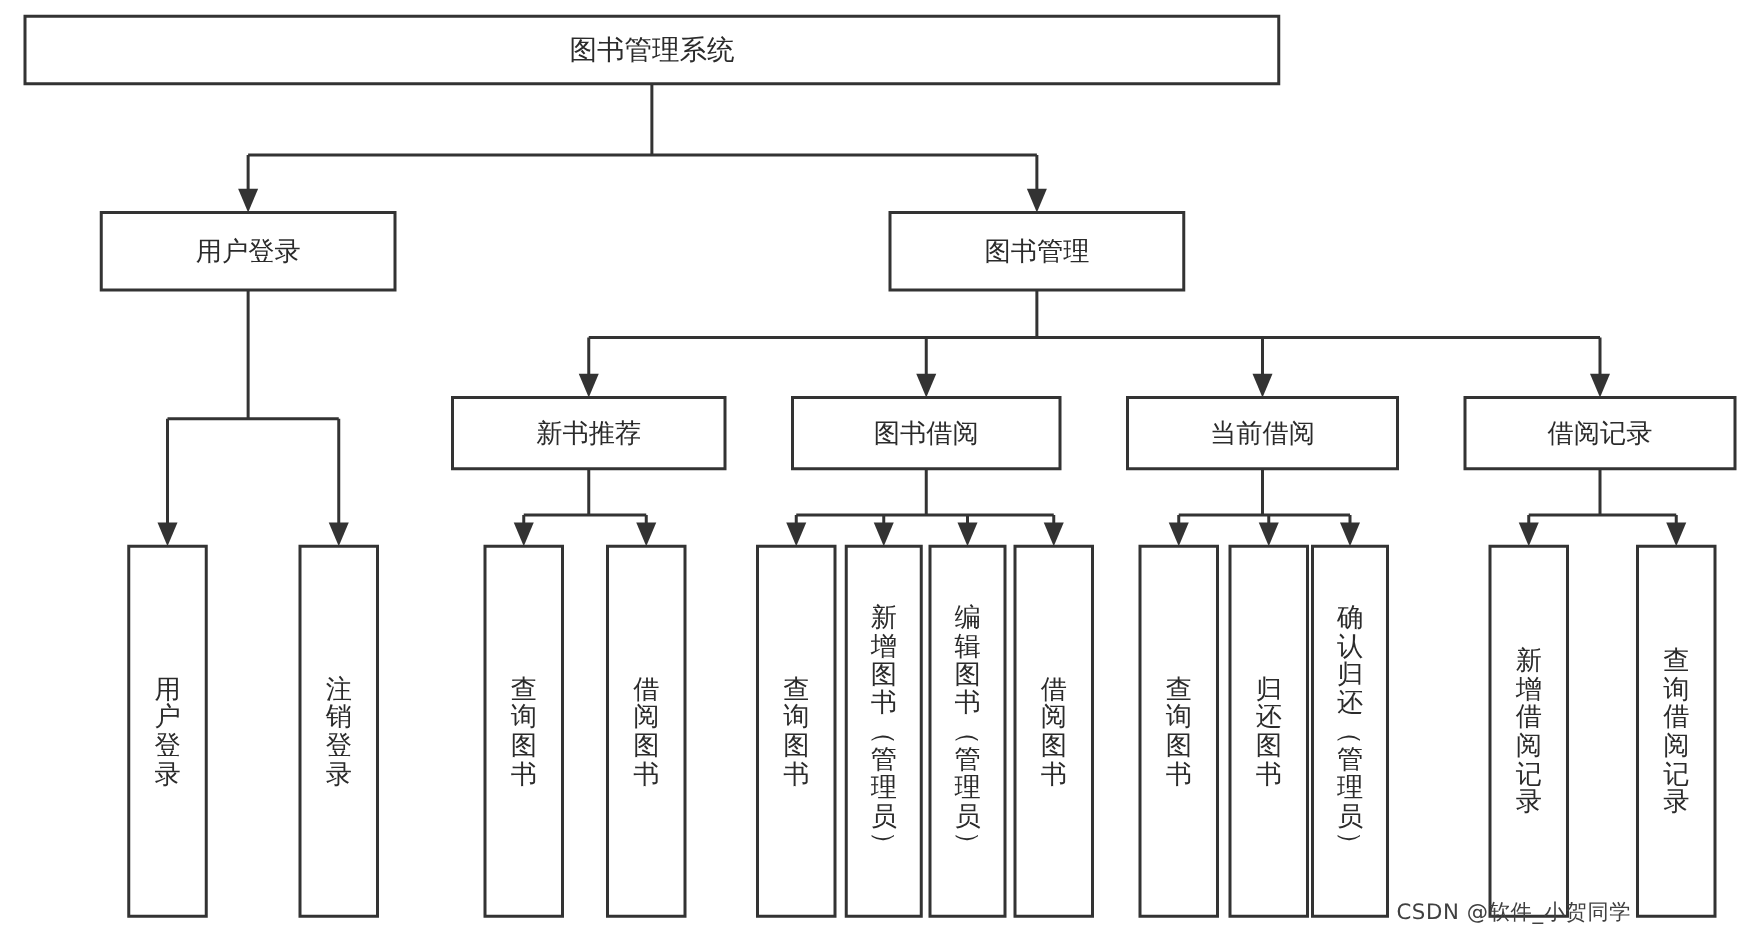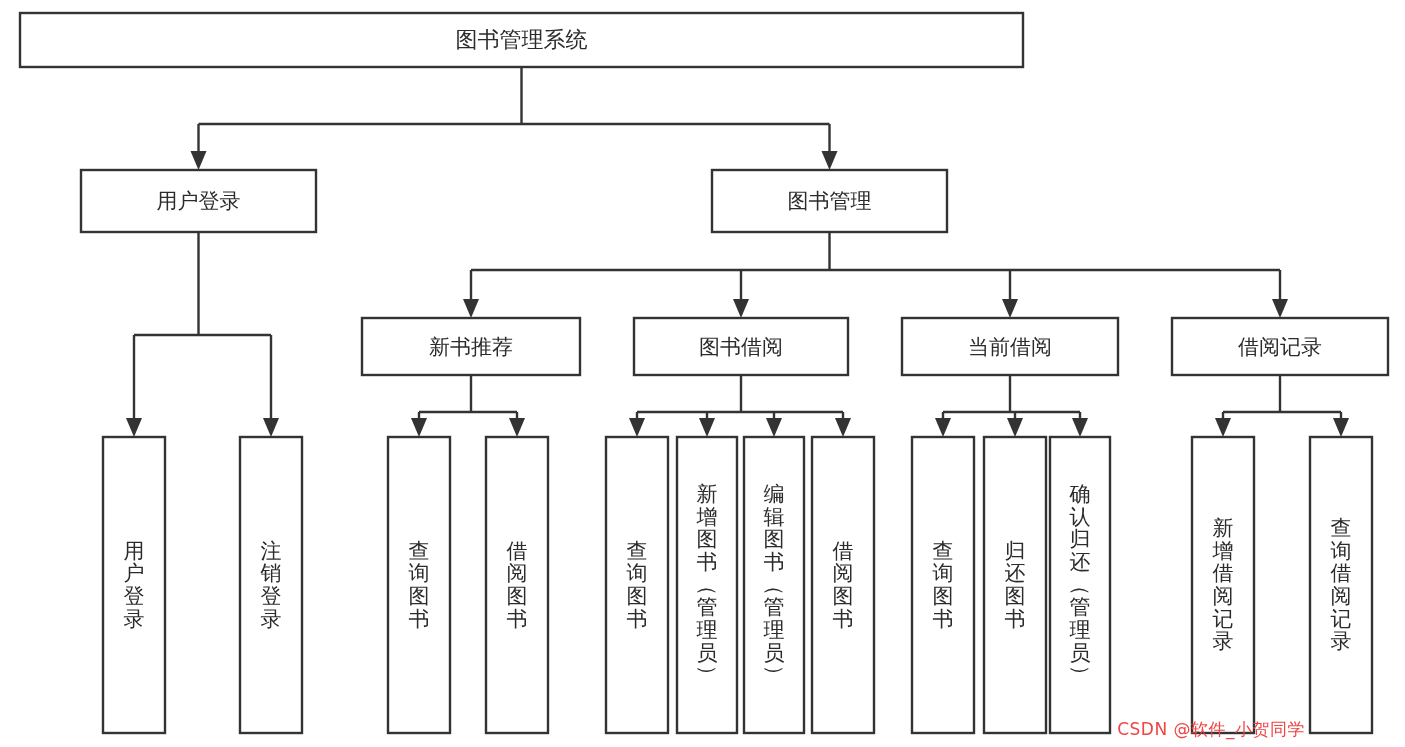--- a/index.html
+++ b/index.html
@@ -70,21 +70,21 @@
   .vlabel span.ch.rot {
     display: block;
     transform: rotate(90deg);
   }
   .watermark {
     position: absolute;
     right: 8px;
     bottom: 6px;
     font-family: "DejaVu Sans", "Liberation Sans", sans-serif;
     font-size: 17px;
-    color: #ef4444;
+    color: #404040;
     letter-spacing: 0.5px;
     white-space: nowrap;
   }
 </style>
 </head>
 <body>
 
 <div id="diagram-root">
 
   <svg id="flow" viewBox="0 0 1405 747">

